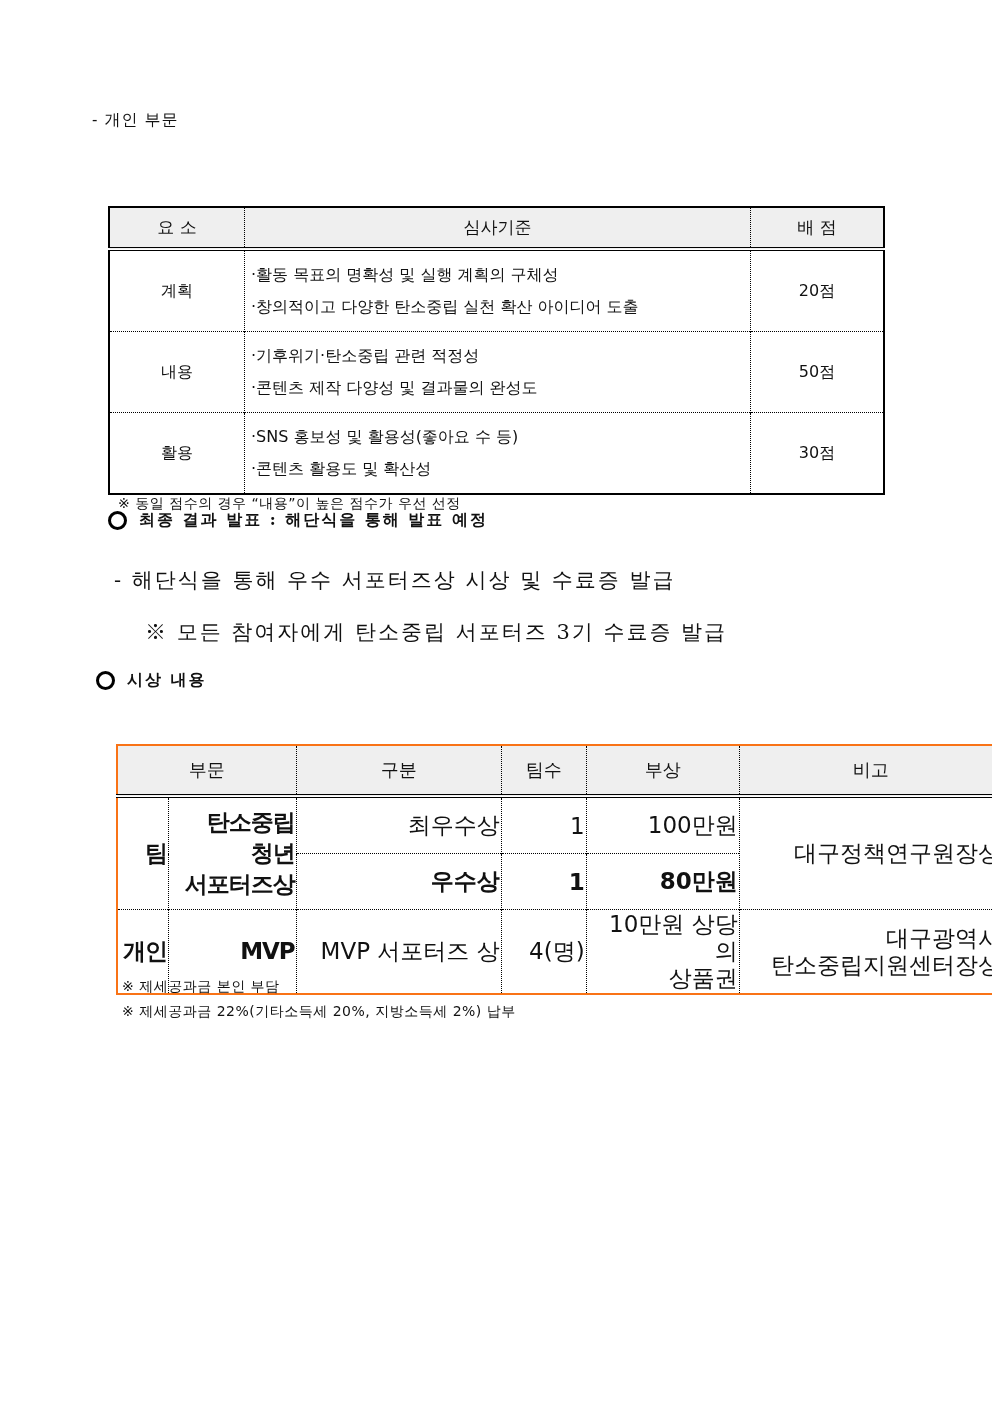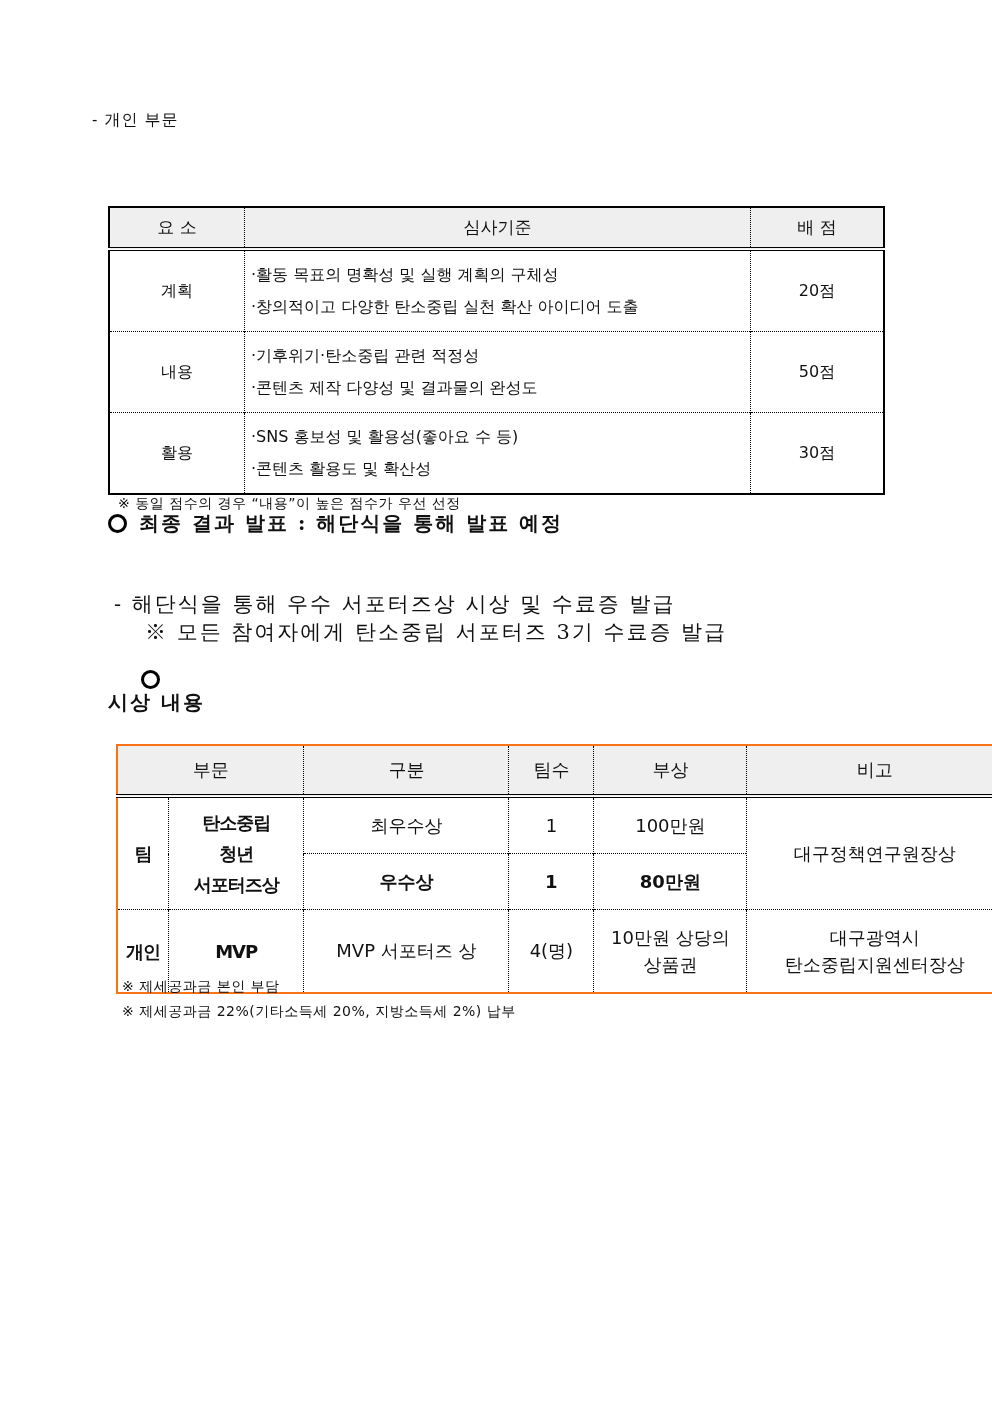--- a/index.html
+++ b/index.html
@@ -11,28 +11,28 @@
   
   #t1 { left:108px; top:166px; width:777px; border:2px solid #000;margin-top:40px; }
   #t1 th { background:#efefef; height:37px; font-size:17px; border-bottom:4px double #000; border-left:1px dotted #000; }
   #t1 th:first-child { border-left:none; }
   #t1 td { border-left:1px dotted #000; border-top:1px dotted #000; font-size:16px; height:78px; }
   #t1 td:first-child { border-left:none; }
   #t1 tr:nth-child(2) td { border-top:none; }
   .c { text-align:center; }
   .crit { padding-left:6px; line-height:32px; }
   .note { font-size:14px; letter-spacing:0.5px; }
-  .sec { font-size:20px; font-weight:bold; font-family:"DejaVu Serif","Liberation Serif",serif; letter-spacing:2px; display:flex; align-items:center; }
+  .sec { font-size:16px; font-weight:bold; font-family:"DejaVu Serif","Liberation Serif",serif; letter-spacing:2px; display:flex; align-items:center; }
   .circle { width:13px; height:13px; border:3px solid #000; border-radius:50%; display:inline-block; margin-right:12px; }
   .line { font-size:21px; font-family:"DejaVu Serif","Liberation Serif",serif; letter-spacing:2px; }
   
   #t2 { left:116px; top:744px; width:888px; border:2px solid #f97316; }
   #t2 th { background:#efefef; height:46px; font-size:18px; border-bottom:4px double #000; border-left:1px dotted #000; }
   #t2 th:first-child { border-left:none; }
-  #t2 td { border-left:1px dotted #000; border-top:1px dotted #000; font-size:18px; text-align:center; }
+  #t2 td { border-left:1px dotted #000; border-top:1px dotted #000; font-size:23px; text-align:right; }
   #t2 td.first { border-left:none; }
   #t2 tr.r1 td { border-top:none; height:53px; }
   #t2 tr.r2 td { height:53px;font-weight:bold; }
   #t2 tr.r3 td { height:80px; }
   .bold { font-weight:bold; font-size:16px; line-height:31px; letter-spacing:-1px; }
 </style>
 </head>
 <body>
 
 <div class="abs subhead">- 개인 부문</div>
@@ -70,24 +70,24 @@
   </tr>
 </tbody>
   </table>
 
 <div class="abs note" style="left:118px; top:454px;margin-top:41px;">※ 동일 점수의 경우 “내용”이 높은 점수가 우선 선정</div>
 
 <div class="abs sec" style="left:108px; top:510px;">
   <span class="circle"></span>
   <span>최종 결과 발표 : 해단식을 통해 발표 예정</span>
 </div>
-<div class="abs line" style="left:114px; top:566px;margin-top:24px;">- 해단식을 통해 우수 서포터즈상 시상 및 수료증 발급</div>
+<div class="abs line" style="left:114px; top:566px;">- 해단식을 통해 우수 서포터즈상 시상 및 수료증 발급</div>
 <div class="abs line" style="left:145px; top:618px;">※ 모든 참여자에게 탄소중립 서포터즈 3기 수료증 발급</div>
 
-<div class="abs sec" style="left:108px; top:670px;flex-direction:column;">
+<div class="abs sec" style="left:96px; top:670px;">
   <span class="circle"></span>
   <span>시상 내용</span>
 </div>
 
 <table id="t2">
   <tbody>
       <tr>
     <th colspan="2" style="width:145px">부문</th>
     <th style="width:202px">구분</th>
     <th style="width:82px">팀수</th>

